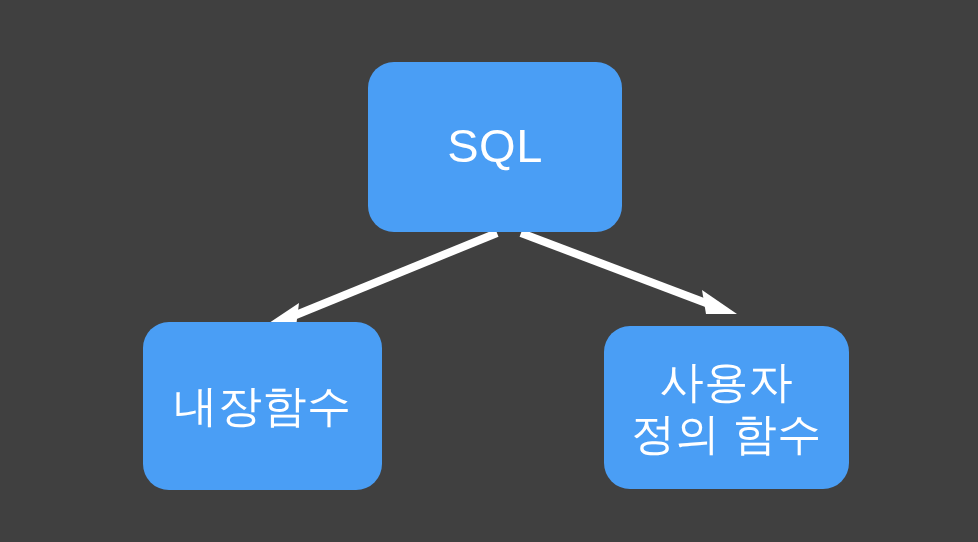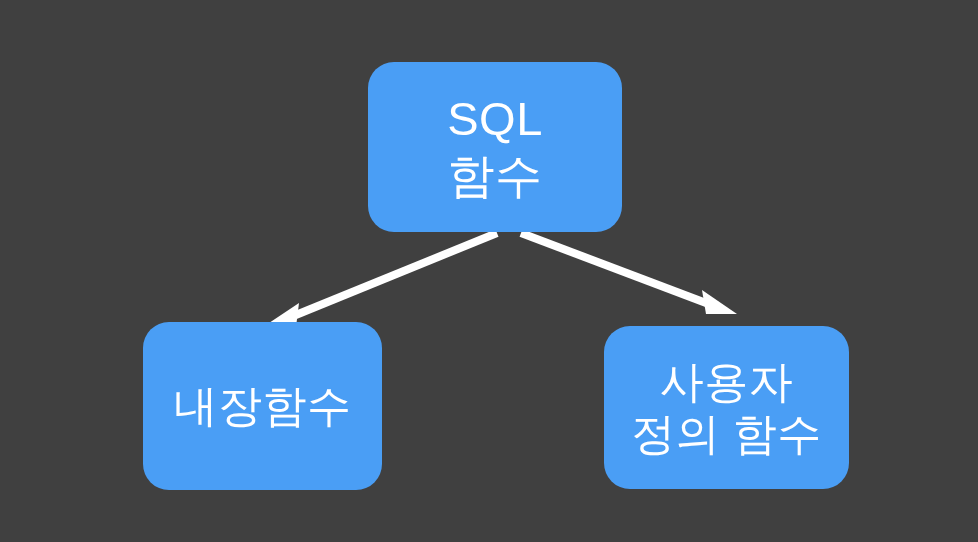--- a/index.html
+++ b/index.html
@@ -82,21 +82,20 @@
       <polygon points="263,327 299,303 296,327" fill="#ffffff"></polygon>
     </g>
     <g>
       <line x1="521" y1="233" x2="714" y2="306" stroke="#ffffff" stroke-width="8" stroke-linecap="butt"></line>
       <polygon points="737,314 702,290 706,314" fill="#ffffff"></polygon>
     </g>
   </svg>
 
   <div class="node" id="node-root">
     <span class="node-line">SQL</span>
-    <span class="node-line">함수</span>
   </div>
 
   <div class="node" id="node-userdefined">
     <span class="node-line">사용자</span>
     <span class="node-line">정의 함수</span>
   </div>
 
   <div class="node" id="node-builtin">
     <span class="node-line">내장함수</span>
   </div>

